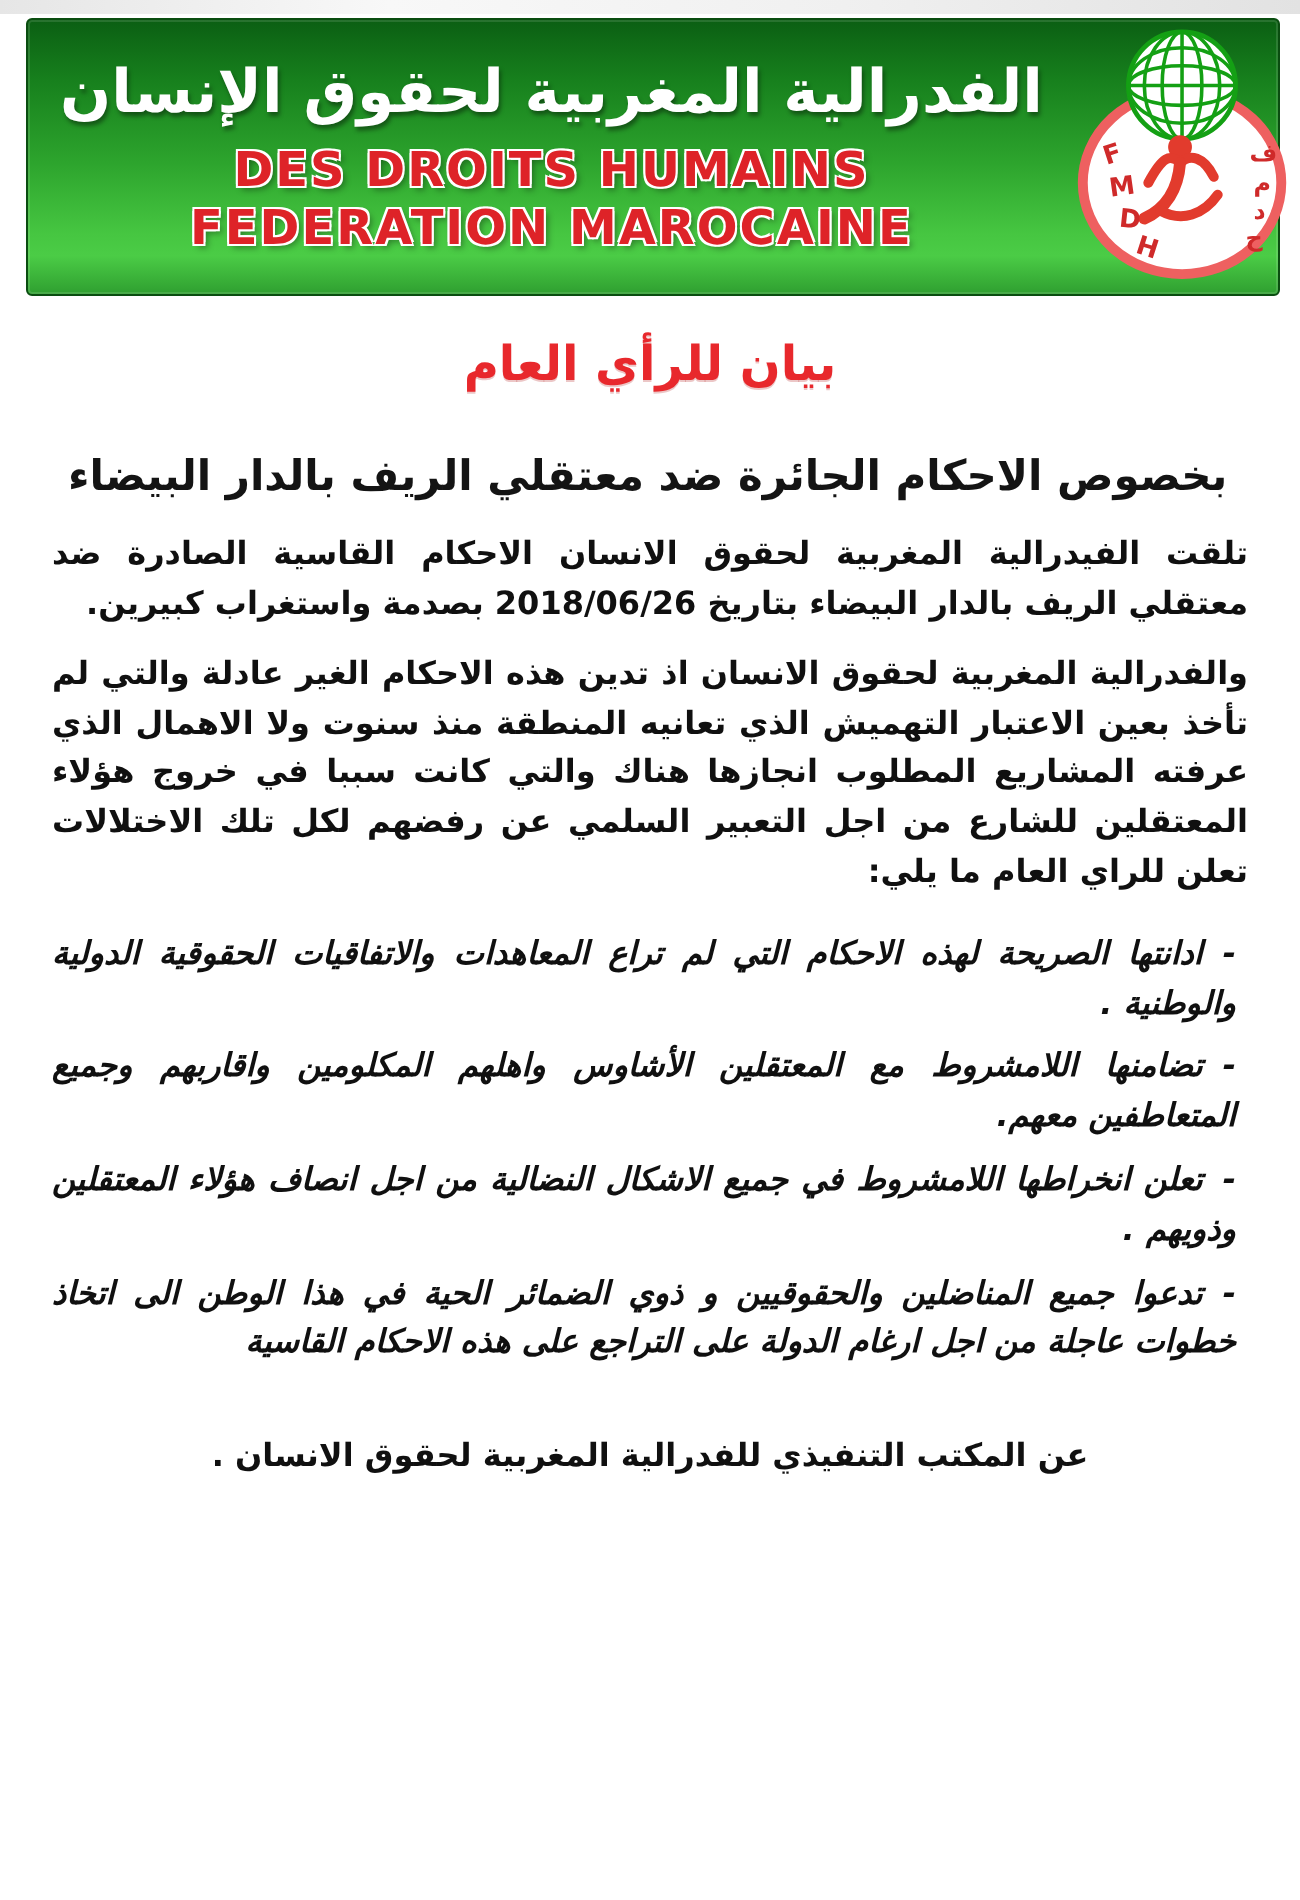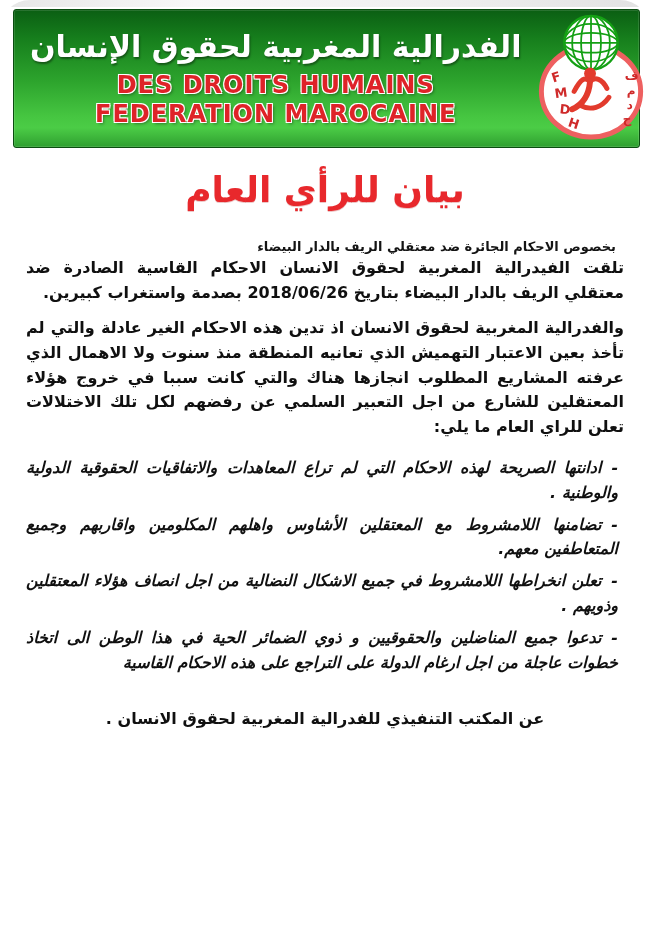--- a/index.html
+++ b/index.html
@@ -1,18 +1,18 @@
 <!DOCTYPE html>
 <html lang="ar"><head>
 <meta charset="utf-8">
 <style>
   html,body { margin:0; padding:0; background:#ffffff; }
   .page {
     position:relative; width:650px; height:950px; overflow:hidden;
-    background:#ffffff; font-family:"DejaVu Sans", sans-serif;border-radius:30px;
+    background:#ffffff; font-family:"DejaVu Sans", sans-serif;
   }
   .scan-top {
     position:absolute; top:0; left:0; right:0; height:7px;
     background:linear-gradient(90deg,#e6e6e6,#f8f8f8 30%,#f0f0f0 65%,#e2e2e2);
   }
   
   .banner {
     margin:9px 10px 0 13px; height:137px; border-radius:3px;
     display:flex; align-items:center; padding:0 6px;
     background:linear-gradient(180deg,#0b5f13 0%,#17801d 22%,#2da42d 52%,#46c641 78%,#4bcc46 86%,#2f9f30 100%);
@@ -26,26 +26,26 @@
   }
   .banner-fr {
     color:#de2328; font-size:24px; font-weight:bold; letter-spacing:1px; line-height:1.18;
     text-shadow:-1px -1px 0 #fff, 1px -1px 0 #fff, -1px 1px 0 #fff, 1px 1px 0 #fff, 2px 2px 3px rgba(0,0,0,.35);
     white-space:nowrap;
   }
   .logo { width:128px; height:131px; margin:0 10px 0 4px; flex:none; }
   
   .title {
     direction:rtl; text-align:center; color:#e8282c; font-weight:bold;
-    font-size:36px; margin:20px 0 0; line-height:1.2;
+    font-size:24px; margin:20px 0 0; line-height:1.2;
     text-shadow:0 1px 0 rgba(180,30,30,.25);
   }
   .subject {
-    direction:rtl; text-align:right; color:#141414; font-weight:bold;
-    font-size:13px; margin:27px 34px 0; line-height:1.4;
+    direction:rtl; text-align:left; color:#141414; font-weight:bold;
+    font-size:21px; margin:27px 34px 12px; line-height:1.4;
   }
   
   .content {
     direction:rtl; padding:0 26px; color:#101010; font-weight:bold;
     font-size:16px; line-height:1.55; text-align:justify;
   }
   .content p.para { margin:0 0 10px; }
   .content p.para.first { }
   .demands { list-style:none; margin:16px 0 0; padding:0 6px 0 0;font-style:italic; }
   .demands li { margin-bottom:7px; }

